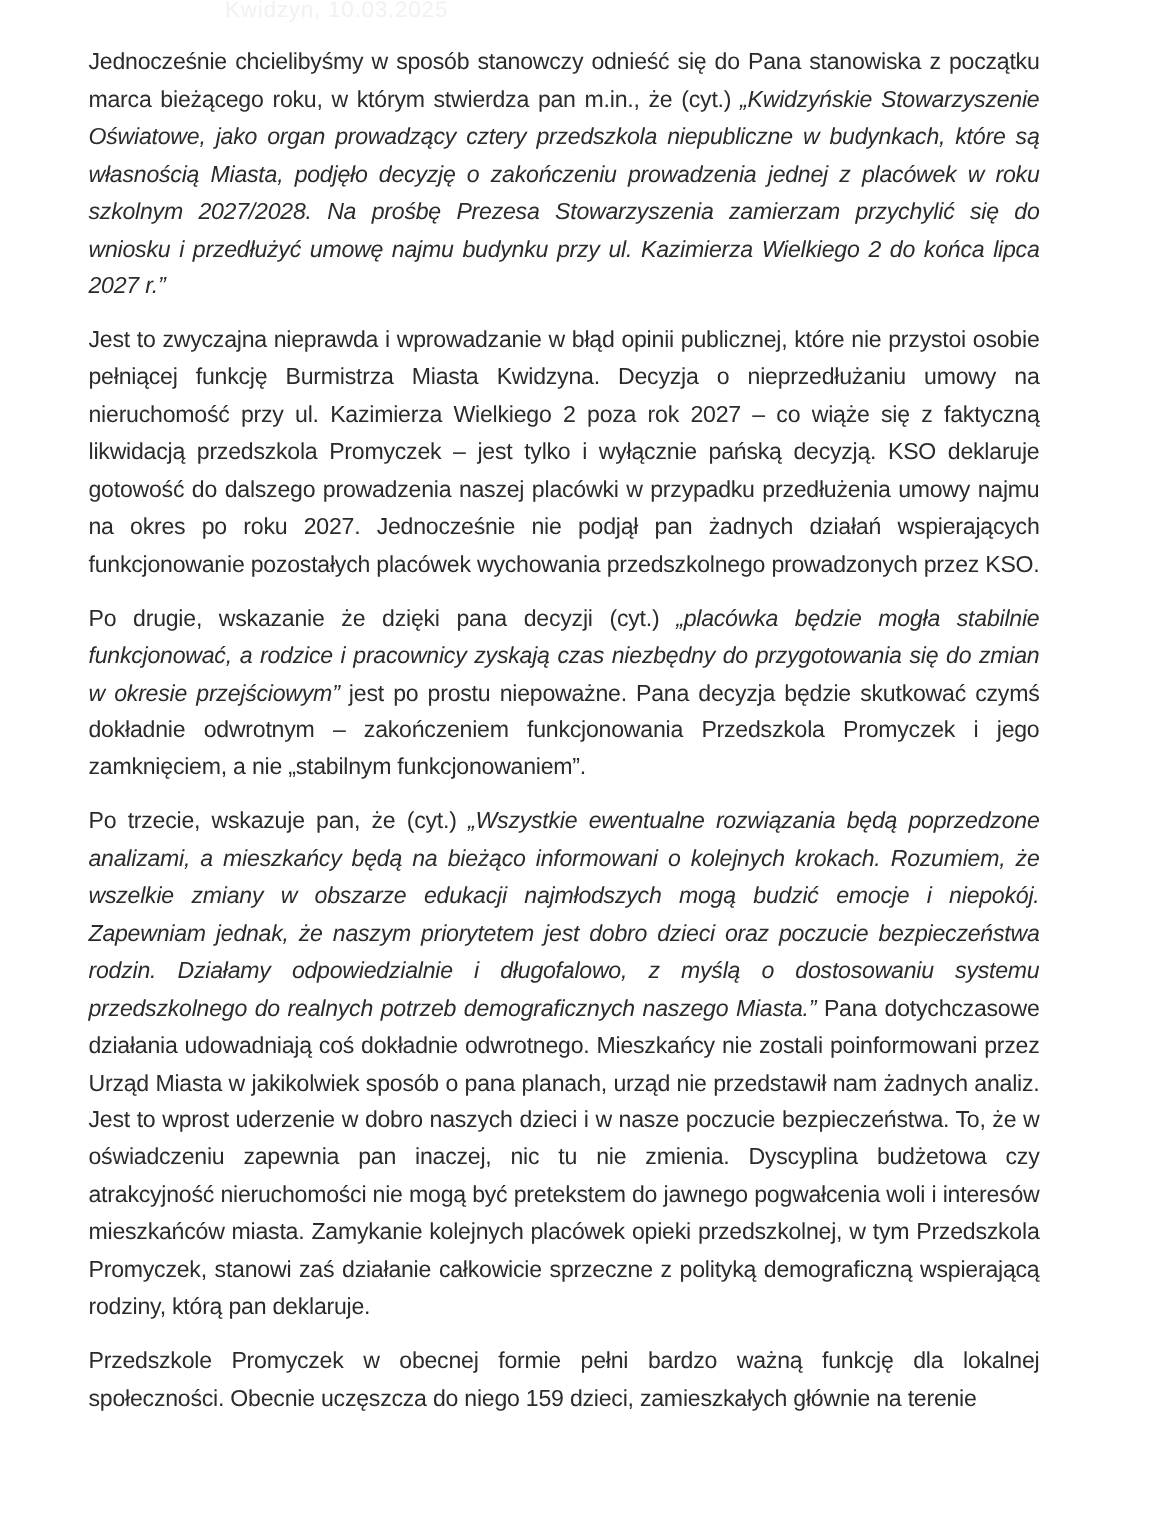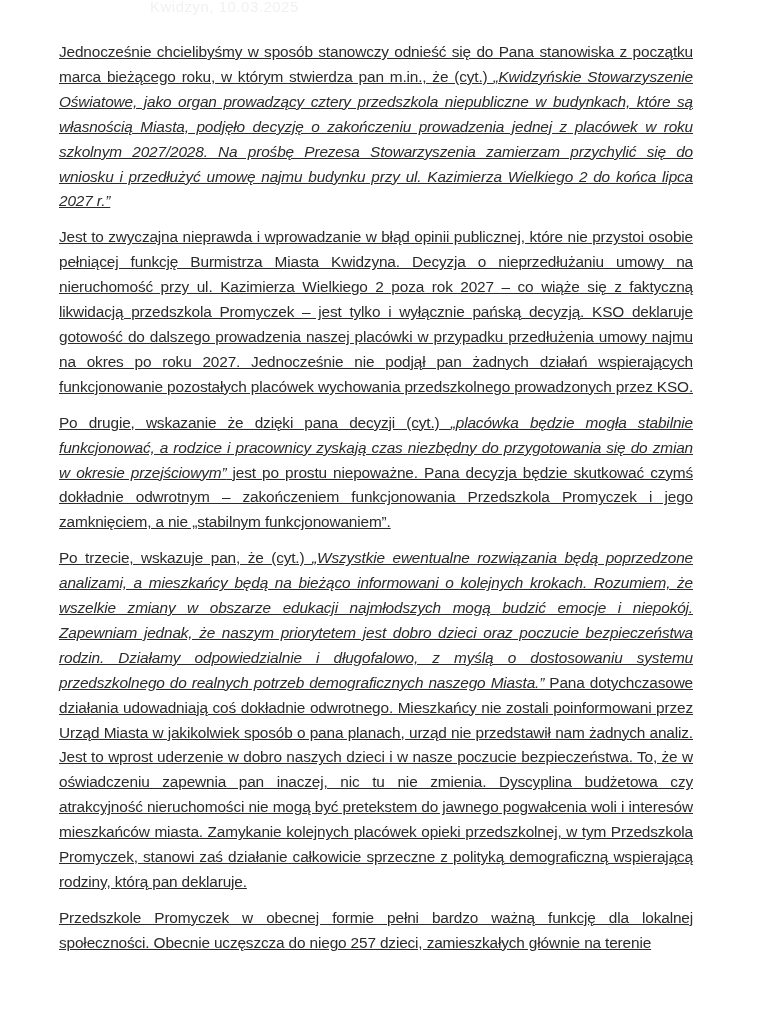--- a/index.html
+++ b/index.html
@@ -6,21 +6,21 @@
   body {
     width: 769px; height: 1024px; overflow: hidden; position: relative;
     font-family: "Liberation Sans", sans-serif;
     color: #2b2b2b;
   }
   .ghost {
     position: absolute; top: -2px; left: 150px;
     font-size: 15px; color: #f1f1f1; letter-spacing: 0.5px;
   }
   .page {
-    position: absolute; left: 59px; top: 40px; width: 634px; text-decoration: underline;
+    position: absolute; left: 59px; top: 30px; width: 634px;
   }
   .para {
     margin: 0 0 11px 0;
     font-size: 15.4px;
     line-height: 24.9px;
     text-align: justify;
     letter-spacing: -0.15px;
   }
   .para i { font-style: italic; }
   .p-last { margin-bottom: 0; }
@@ -28,14 +28,14 @@
 </head>
 <body>
 
 <div class="ghost">Kwidzyn, 10.03.2025</div>
 
 <div class="page">
   <p class="para"><span>Jednocześnie chcielibyśmy w sposób stanowczy odnieść się do Pana stanowiska z początku marca bieżącego roku, w którym stwierdza pan m.in., że (cyt.) </span><i>„Kwidzyńskie Stowarzyszenie Oświatowe, jako organ prowadzący cztery przedszkola niepubliczne w budynkach, które są własnością Miasta, podjęło decyzję o zakończeniu prowadzenia jednej z placówek w roku szkolnym 2027/2028. Na prośbę Prezesa Stowarzyszenia zamierzam przychylić się do wniosku i przedłużyć umowę najmu budynku przy ul. Kazimierza Wielkiego 2 do końca lipca 2027 r.”</i></p>
   <p class="para"><span>Jest to zwyczajna nieprawda i wprowadzanie w błąd opinii publicznej, które nie przystoi osobie pełniącej funkcję Burmistrza Miasta Kwidzyna. Decyzja o nieprzedłużaniu umowy na nieruchomość przy ul. Kazimierza Wielkiego 2 poza rok 2027 – co wiąże się z faktyczną likwidacją przedszkola Promyczek – jest tylko i wyłącznie pańską decyzją. KSO deklaruje gotowość do dalszego prowadzenia naszej placówki w przypadku przedłużenia umowy najmu na okres po roku 2027. Jednocześnie nie podjął pan żadnych działań wspierających funkcjonowanie pozostałych placówek wychowania przedszkolnego prowadzonych przez KSO.</span></p>
   <p class="para"><span>Po drugie, wskazanie że dzięki pana decyzji (cyt.) </span><i>„placówka będzie mogła stabilnie funkcjonować, a rodzice i pracownicy zyskają czas niezbędny do przygotowania się do zmian w okresie przejściowym”</i><span> jest po prostu niepoważne. Pana decyzja będzie skutkować czymś dokładnie odwrotnym – zakończeniem funkcjonowania Przedszkola Promyczek i jego zamknięciem, a nie „stabilnym funkcjonowaniem”.</span></p>
   <p class="para"><span>Po trzecie, wskazuje pan, że (cyt.) </span><i>„Wszystkie ewentualne rozwiązania będą poprzedzone analizami, a mieszkańcy będą na bieżąco informowani o kolejnych krokach. Rozumiem, że wszelkie zmiany w obszarze edukacji najmłodszych mogą budzić emocje i niepokój. Zapewniam jednak, że naszym priorytetem jest dobro dzieci oraz poczucie bezpieczeństwa rodzin. Działamy odpowiedzialnie i długofalowo, z myślą o dostosowaniu systemu przedszkolnego do realnych potrzeb demograficznych naszego Miasta.”</i><span> Pana dotychczasowe działania udowadniają coś dokładnie odwrotnego. Mieszkańcy nie zostali poinformowani przez Urząd Miasta w jakikolwiek sposób o pana planach, urząd nie przedstawił nam żadnych analiz. Jest to wprost uderzenie w dobro naszych dzieci i w nasze poczucie bezpieczeństwa. To, że w oświadczeniu zapewnia pan inaczej, nic tu nie zmienia. Dyscyplina budżetowa czy atrakcyjność nieruchomości nie mogą być pretekstem do jawnego pogwałcenia woli i interesów mieszkańców miasta. Zamykanie kolejnych placówek opieki przedszkolnej, w tym Przedszkola Promyczek, stanowi zaś działanie całkowicie sprzeczne z polityką demograficzną wspierającą rodziny, którą pan deklaruje.</span></p>
-  <p class="para p-last"><span>Przedszkole Promyczek w obecnej formie pełni bardzo ważną funkcję dla lokalnej społeczności. Obecnie uczęszcza do niego 257 dzieci, zamieszkałych głównie na terenie</span></p>
+  <p class="para p-last"><span>Przedszkole Promyczek w obecnej formie pełni bardzo ważną funkcję dla lokalnej społeczności. Obecnie uczęszcza do niego 159 dzieci, zamieszkałych głównie na terenie</span></p>
 </div>
 
 </body></html>

